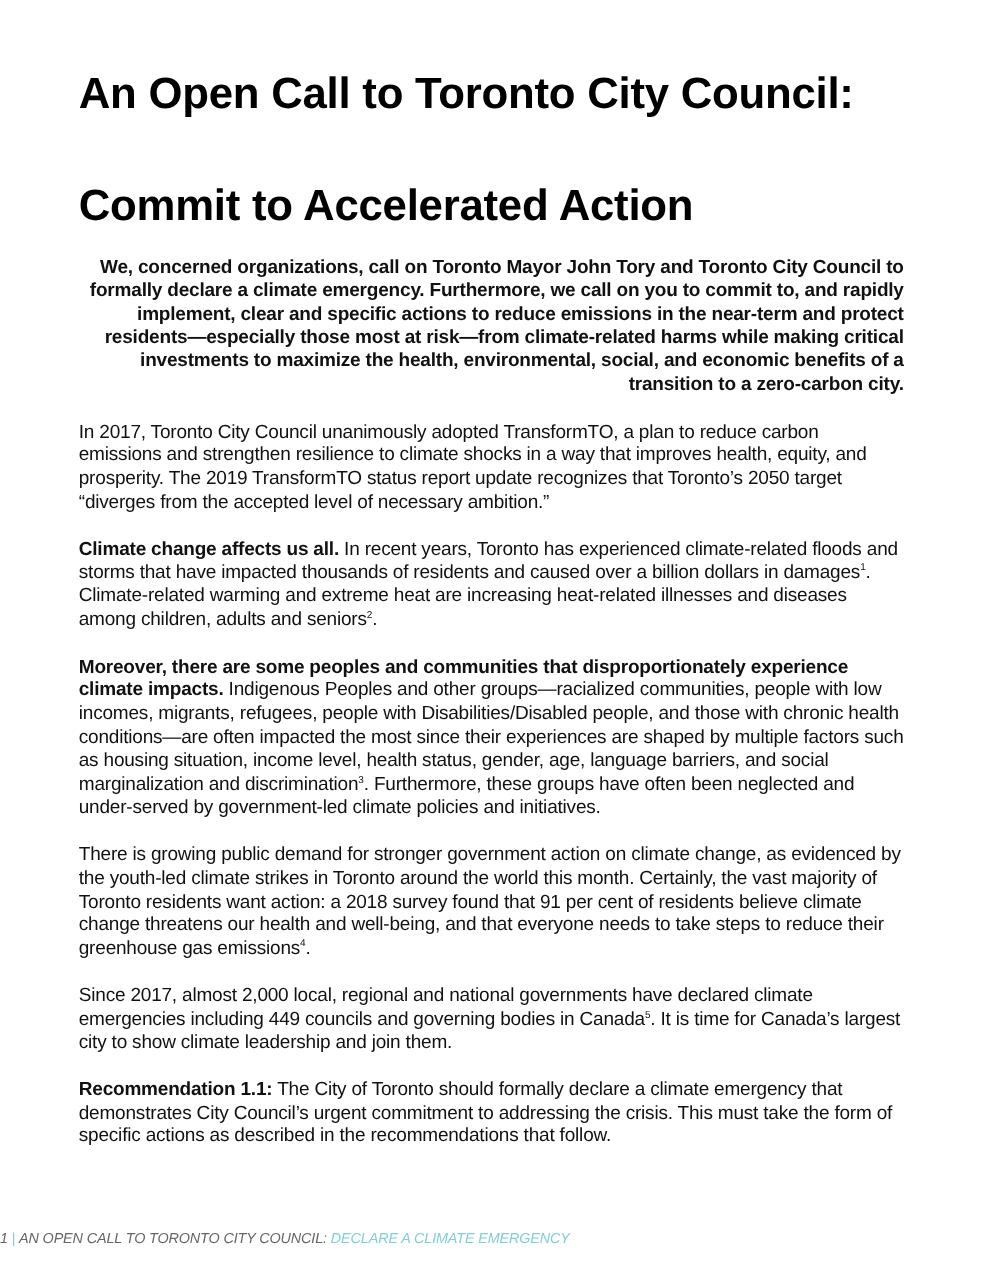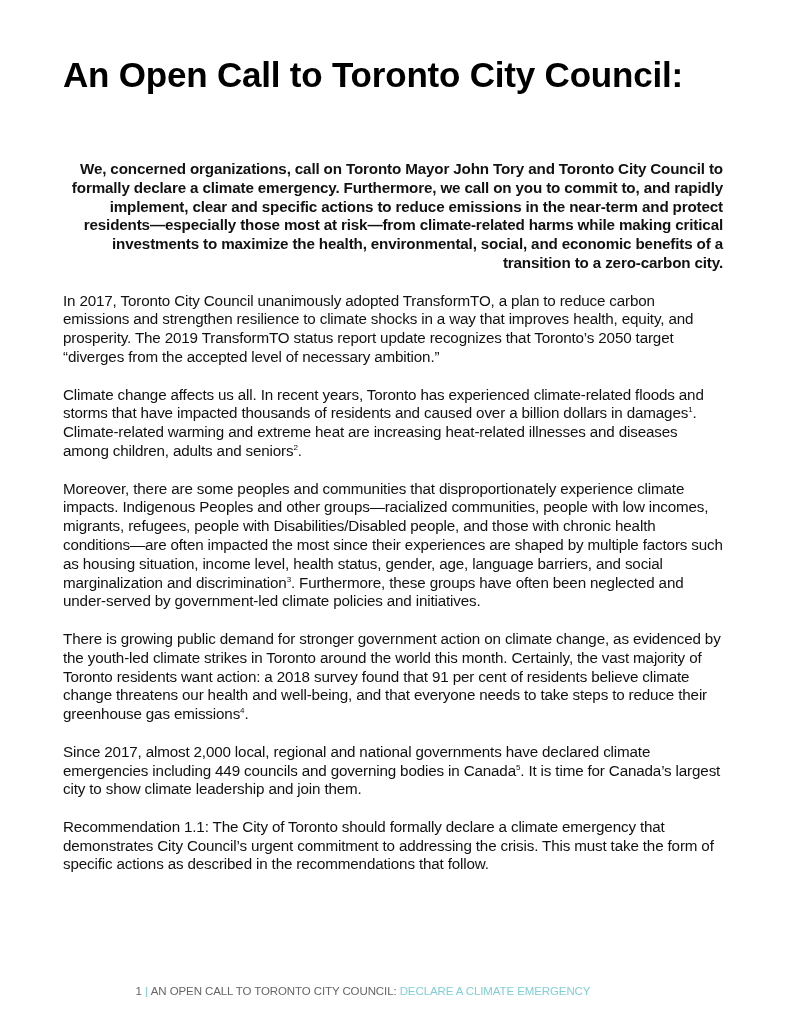--- a/index.html
+++ b/index.html
@@ -45,54 +45,55 @@
     }
     .intro {
       font-weight: bold;
       margin-top: 18px;
       text-align: right;
     }
     .para {
       margin-top: 18.8px;
     }
     .lead {
-      font-weight: normal;
+      font-weight: bold;
     }
     sup {
       font-size: 8px;
       line-height: 0;
       vertical-align: 6px;
     }
     .footer {
       position: absolute;
       left: 0;
       width: 726px;
       top: 984px;
-      text-align: center;
       font-size: 11.5px;
       line-height: 14px;
       color: #666666;
       letter-spacing: -0.1px;
+      font-style: italic;
     }
     .footer .sep {
       color: #7fd0d6;
       margin: 0 3px;
     }
     .footer .accent {
       color: #7fd0d6;
     }
   </style>
 </head>
 <body>
 
 <div class="page">
 
   <h1 class="title">
     <span>An Open Call to Toronto City Council:</span><br>
     <br>
+    <span>Commit to Accelerated Action</span>
   </h1>
 
 
   <p class="intro">We, concerned organizations, call on Toronto Mayor John Tory and Toronto City Council to formally declare a climate emergency. Furthermore, we call on you to commit to, and rapidly implement, clear and specific actions to reduce emissions in the near-term and protect residents—especially those most at risk—from climate-related harms while making critical investments to maximize the health, environmental, social, and economic benefits of a transition to a zero-carbon city.</p>
 
   <p class="para">In 2017, Toronto City Council unanimously adopted TransformTO, a plan to reduce carbon emissions and strengthen resilience to climate shocks in a way that improves health, equity, and prosperity. The 2019 TransformTO status report update recognizes that Toronto’s 2050 target “diverges from the accepted level of necessary ambition.”</p>
 
   <p class="para"><span class="lead">Climate change affects us all.</span><span> In recent years, Toronto has experienced climate-related floods and storms that have impacted thousands of residents and caused over a billion dollars in damages</span><sup>1</sup><span>. Climate-related warming and extreme heat are increasing heat-related illnesses and diseases among children, adults and seniors</span><sup>2</sup><span>.</span></p>
 
   <p class="para"><span class="lead">Moreover, there are some peoples and communities that disproportionately experience climate impacts.</span><span> Indigenous Peoples and other groups—racialized communities, people with low incomes, migrants, refugees, people with Disabilities/Disabled people, and those with chronic health conditions—are often impacted the most since their experiences are shaped by multiple factors such as housing situation, income level, health status, gender, age, language barriers, and social marginalization and discrimination</span><sup>3</sup><span>. Furthermore, these groups have often been neglected and under-served by government-led climate policies and initiatives.</span></p>

